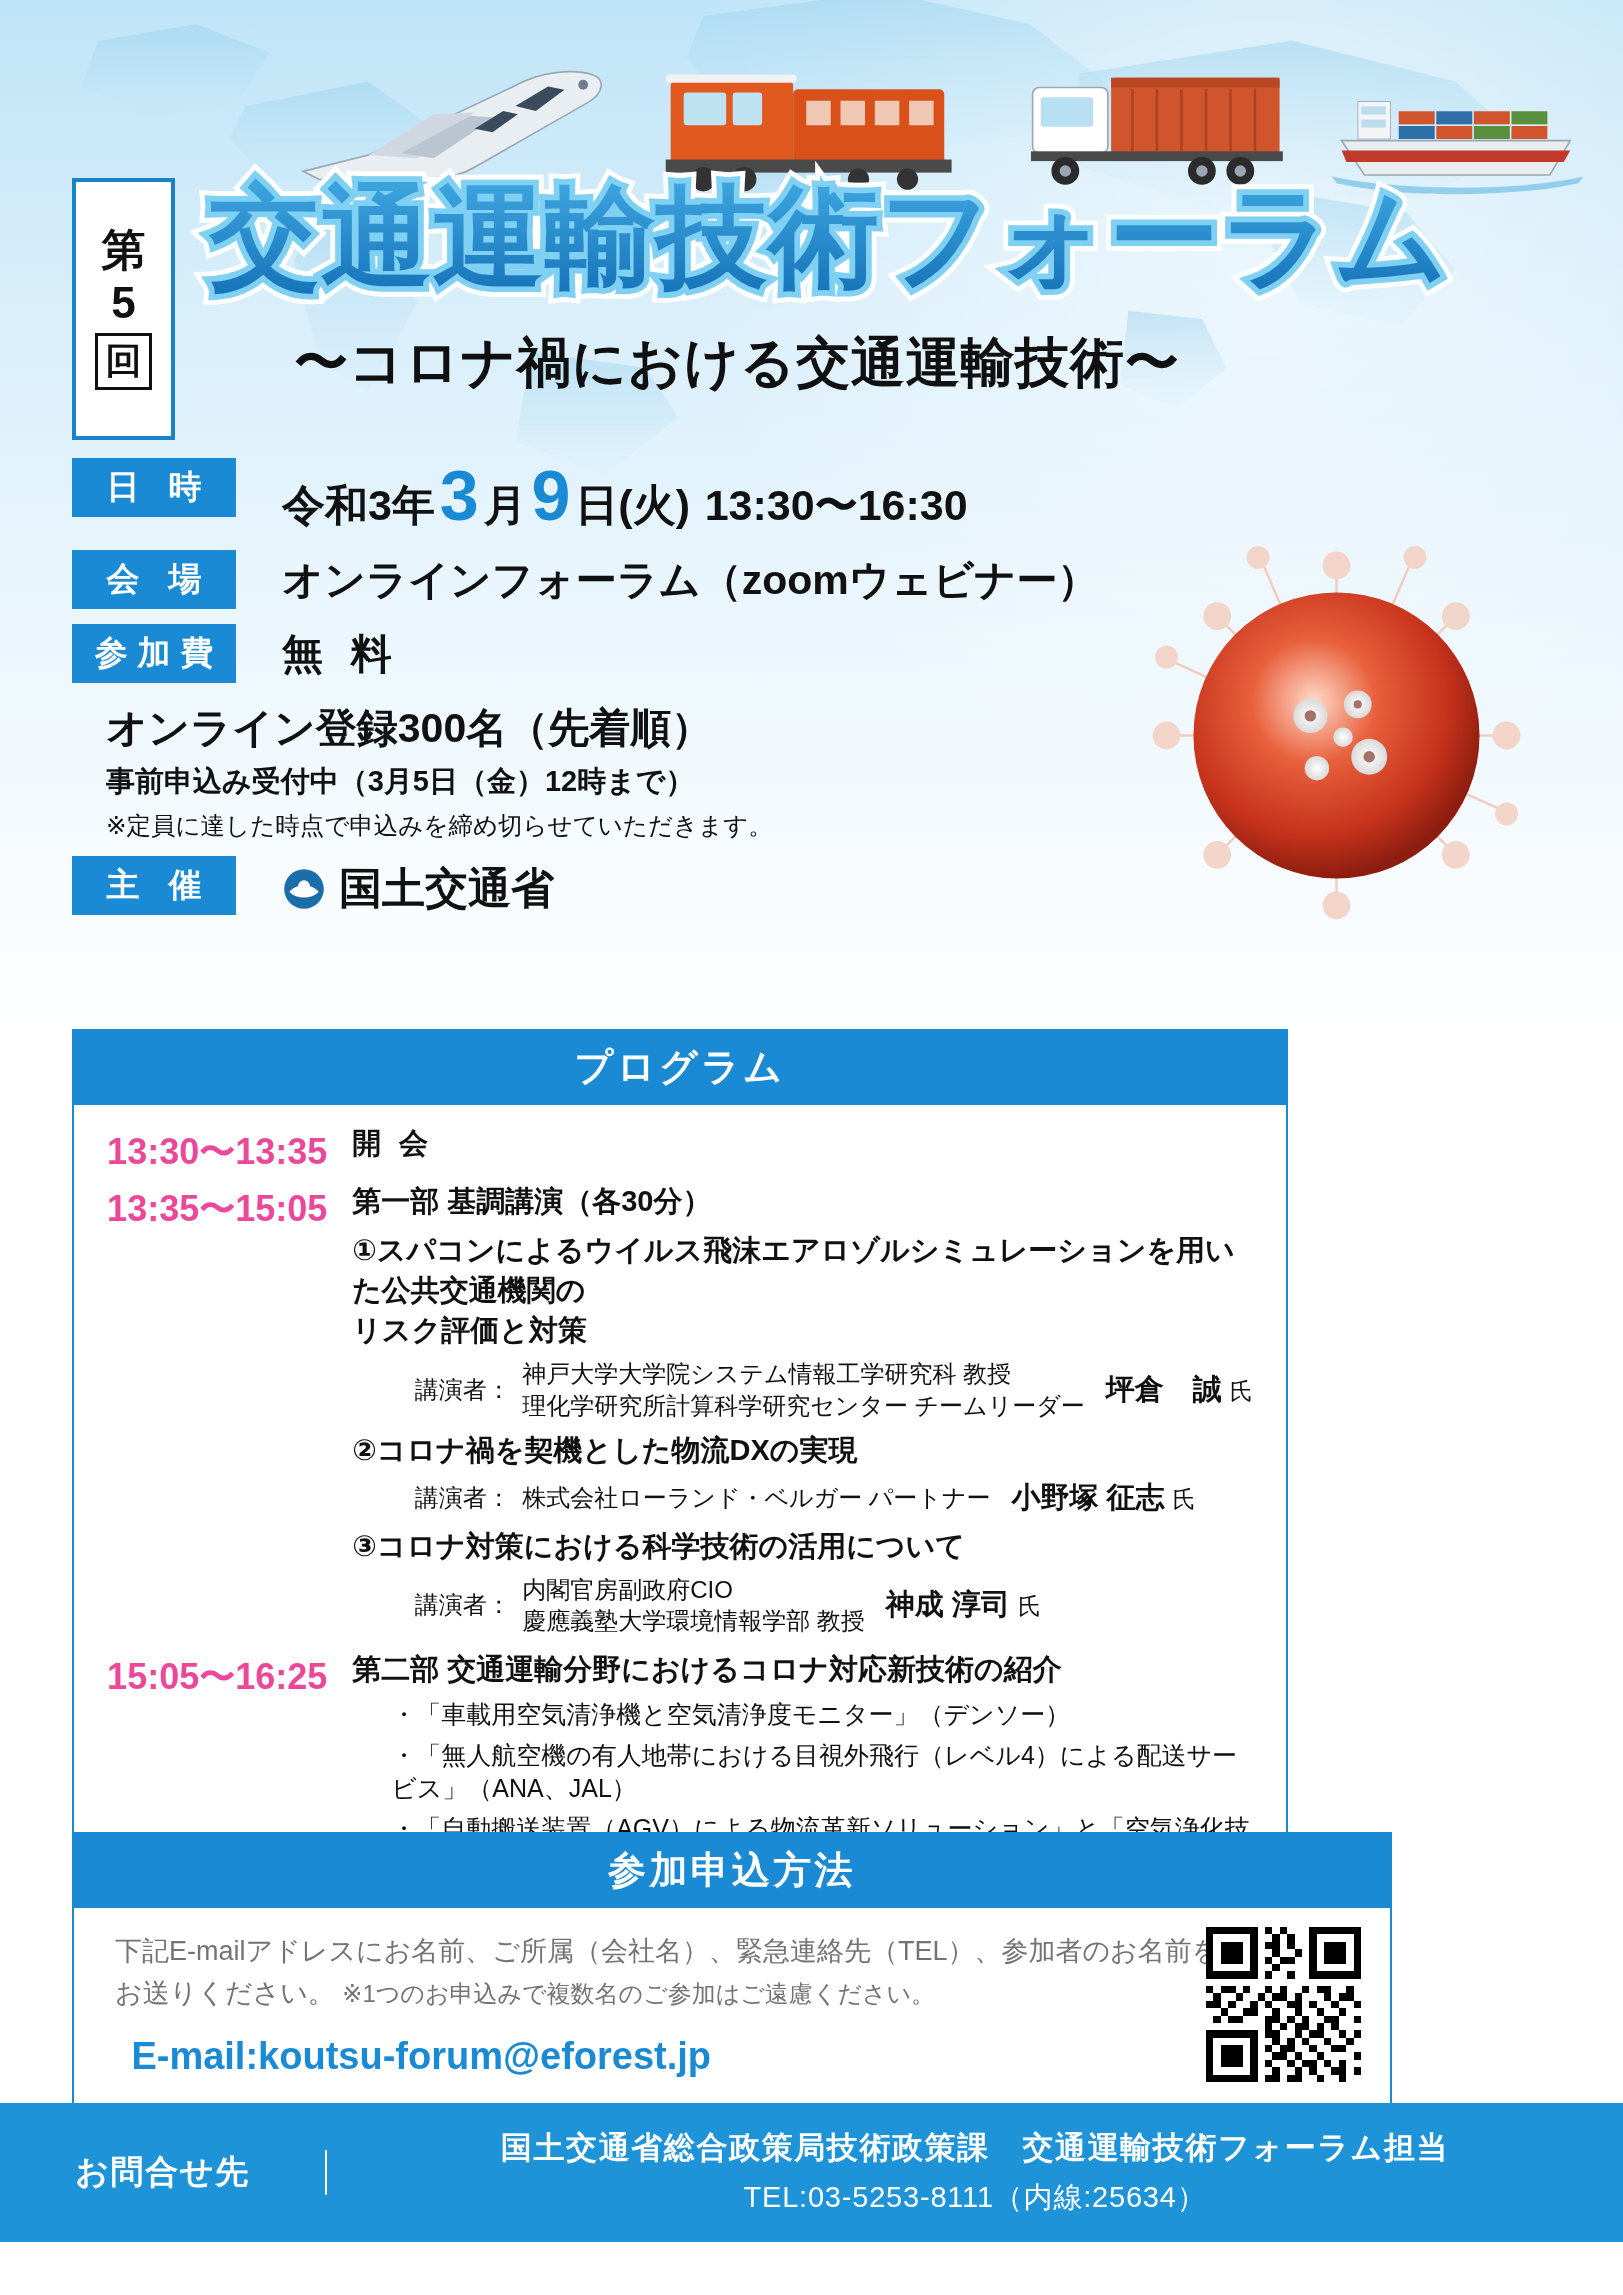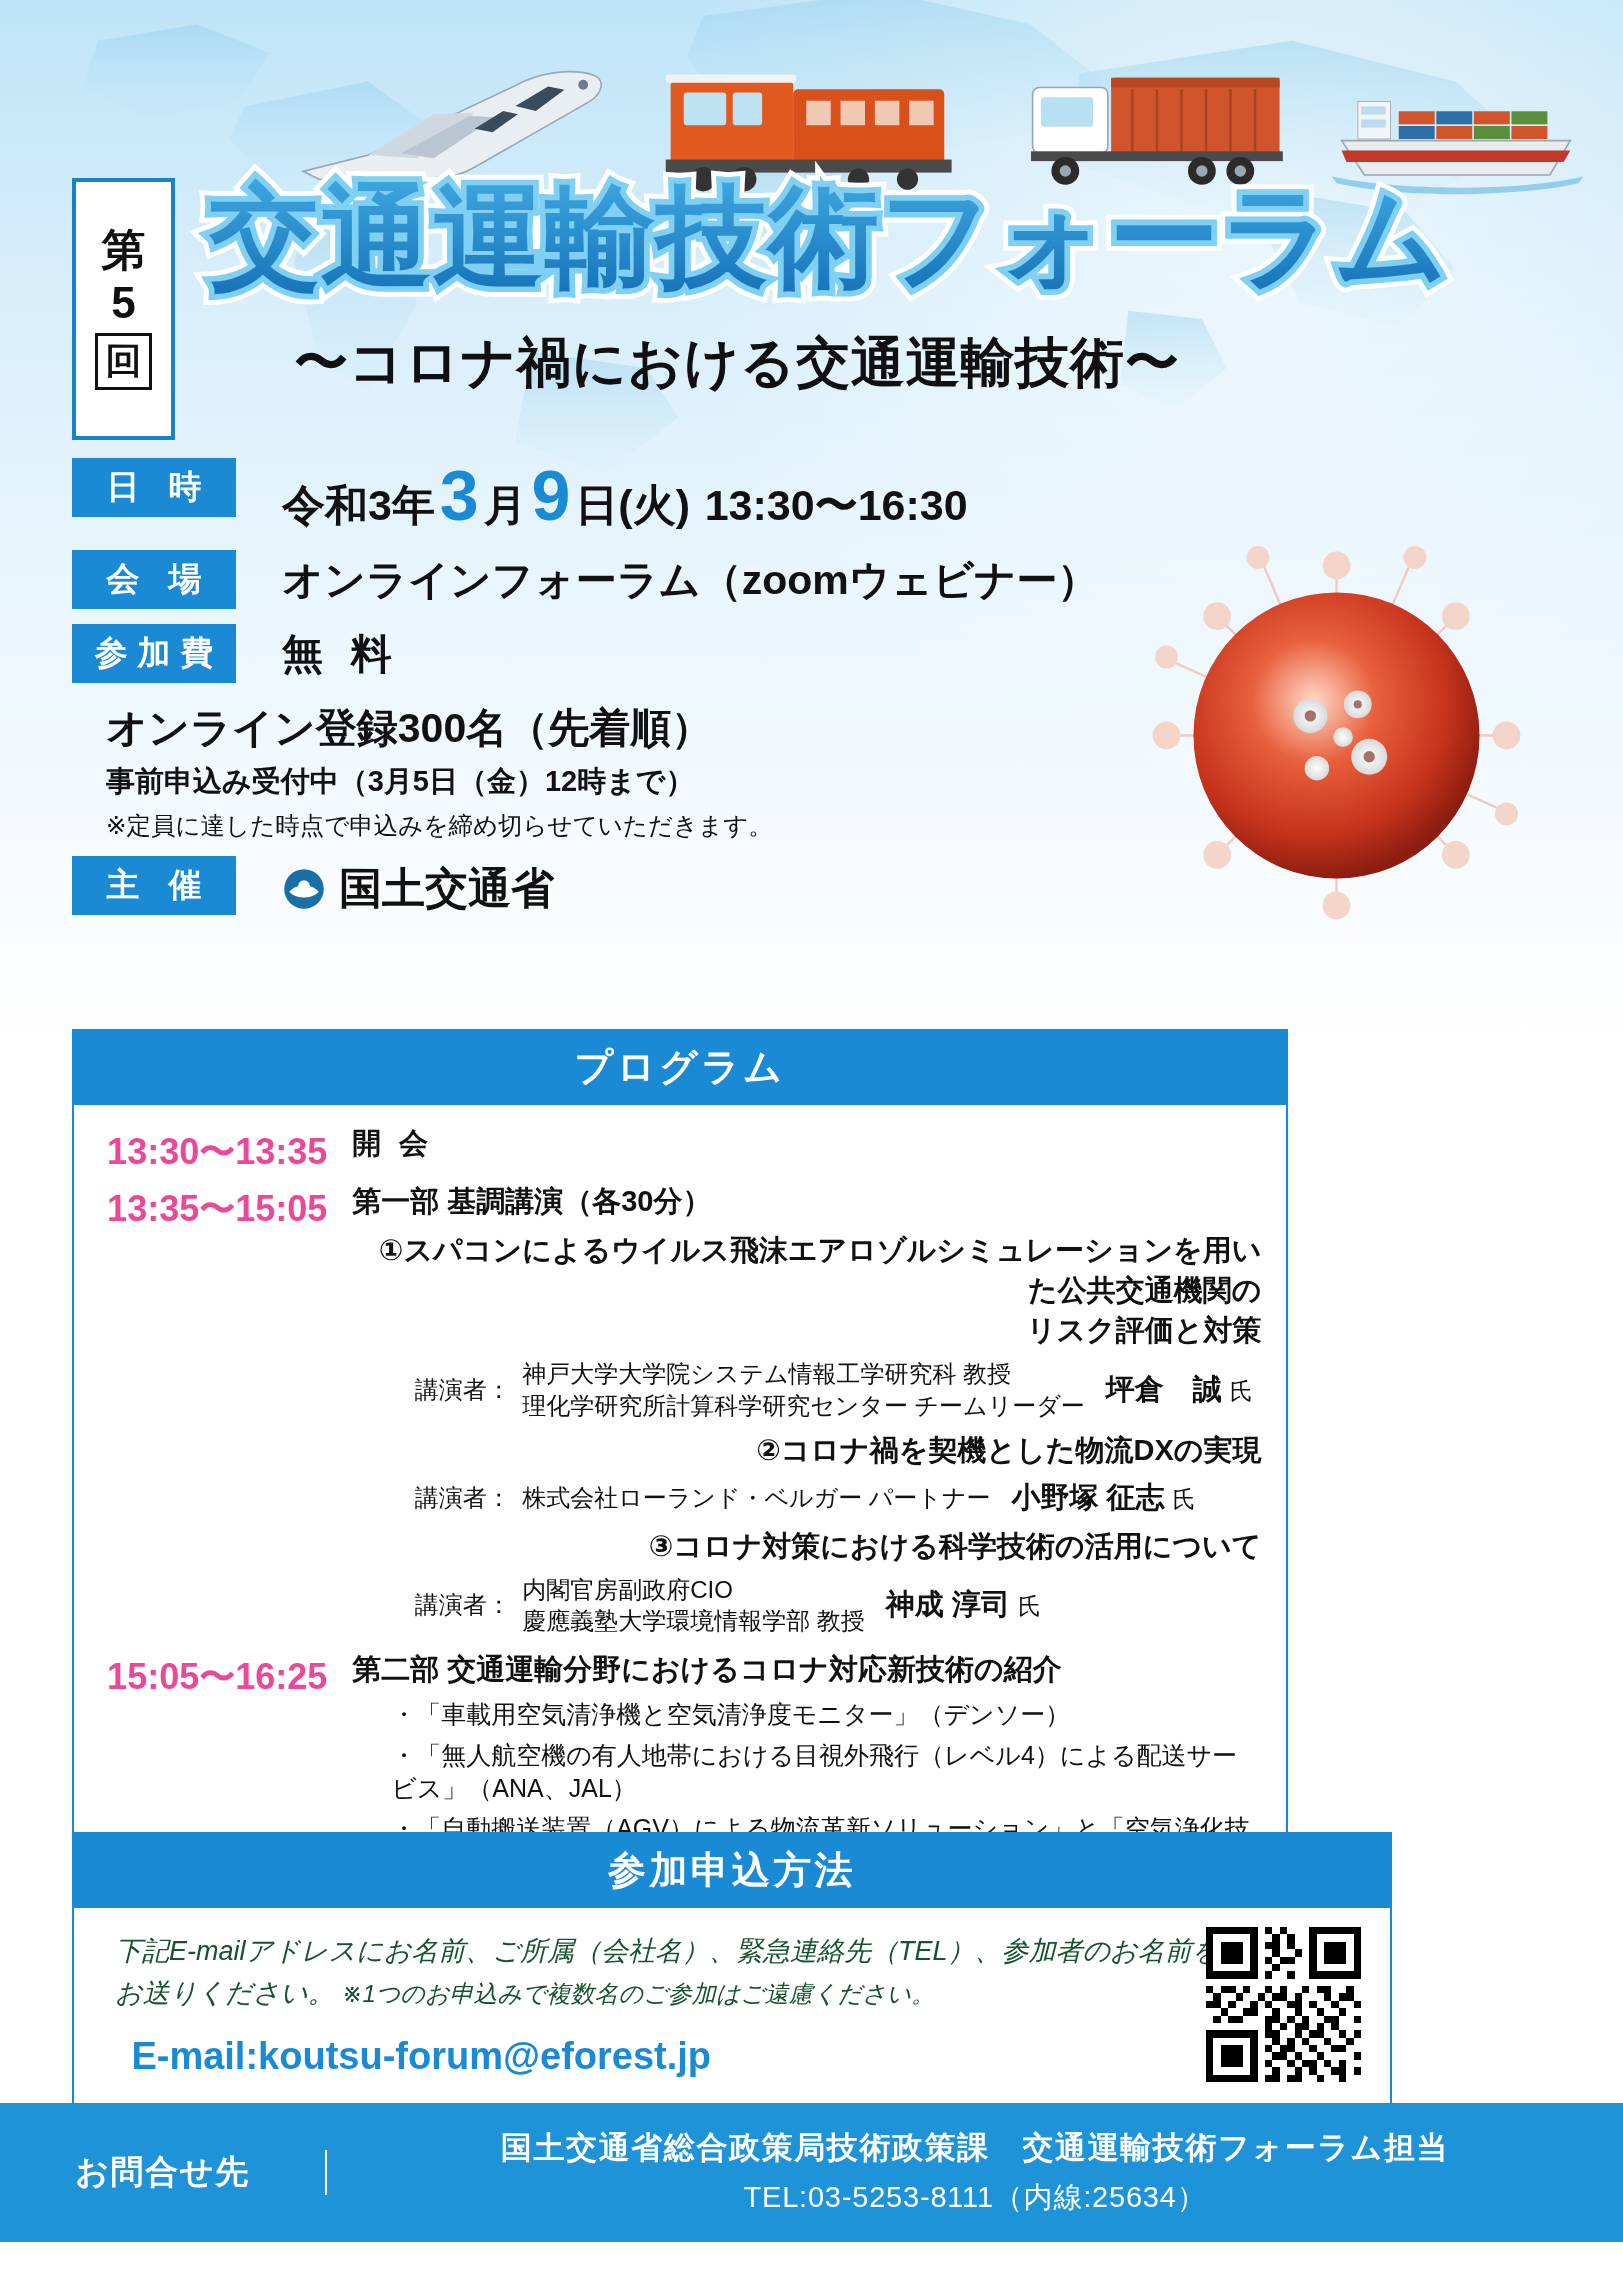--- a/index.html
+++ b/index.html
@@ -157,39 +157,39 @@
     width: 270px; flex: 0 0 auto;
     color: #ec4899;
     font-size: 36px; font-weight: bold;
     text-align: center;
     padding-top: 3.3px;
     white-space: nowrap;
   }
   .pcontent { flex: 1 1 auto; padding-right: 16.4px; }
   .p-title { font-size: 29px; font-weight: bold; color: #111; letter-spacing: 4.9px; }
   .p-head2 { font-size: 29px; font-weight: bold; color: #111; }
-  .p-item { font-size: 29px; color: #111; margin-top: 9.8px; font-weight: bold; text-align: right; }
+  .p-item { font-size: 29px; color: #111; margin-top: 9.8px; font-weight: bold; }
   .speaker { display: flex; align-items: center; margin-top: 6.5px; padding-left: 47px; }
   .speaker-label { font-size: 24px; color: #111; width: 123px; flex: 0 0 auto; text-align: right; padding-right: 11.4px; }
   .speaker-affil { font-size: 24px; color: #111; line-height: 1.32; }
   .speaker-name { font-size: 29px; font-weight: bold; color: #111; margin-left: 21px; white-space: nowrap; }
   .speaker-name .suffix { font-size: 23px; font-weight: normal; }
   .bullets { margin-top: 8.2px; padding-left: 39px; }
   .bullet { font-size: 25px; color: #111; margin-top: 7.4px; }
 
   
   .apply {
     position: absolute;
     left: 72px; top: 1832px;
     width: 1320px;
     border: 2.5px solid #1a8ad4;
     background: #ffffff;
   }
   .apply-body { padding: 23px 33px 24.5px 41px; position: relative; min-height: 164px; }
-  .apply-text { font-size: 27px; color: #14532d; line-height: 1.55; max-width: 1169px; font-style: italic; }
+  .apply-text { font-size: 27px; color: #737373; line-height: 1.55; max-width: 1169px; }
   .apply-text .small { font-size: 24px; }
   .apply-email {
     margin-top: 21px;
     font-size: 38px;
     font-weight: bold;
     color: #1a8ad4;
     padding-left: 16.4px;
   }
   .qr { position: absolute; right: 29px; top: 19.6px; width: 155px; height: 155px; }
 

